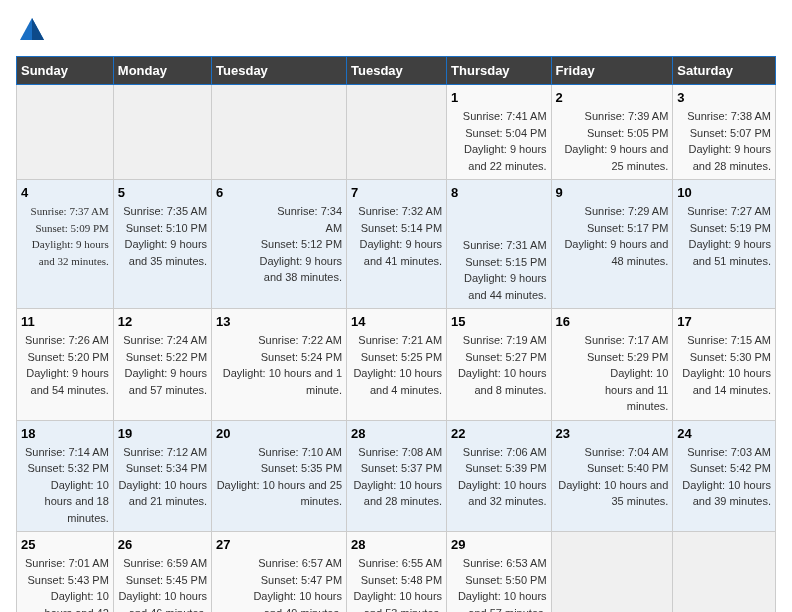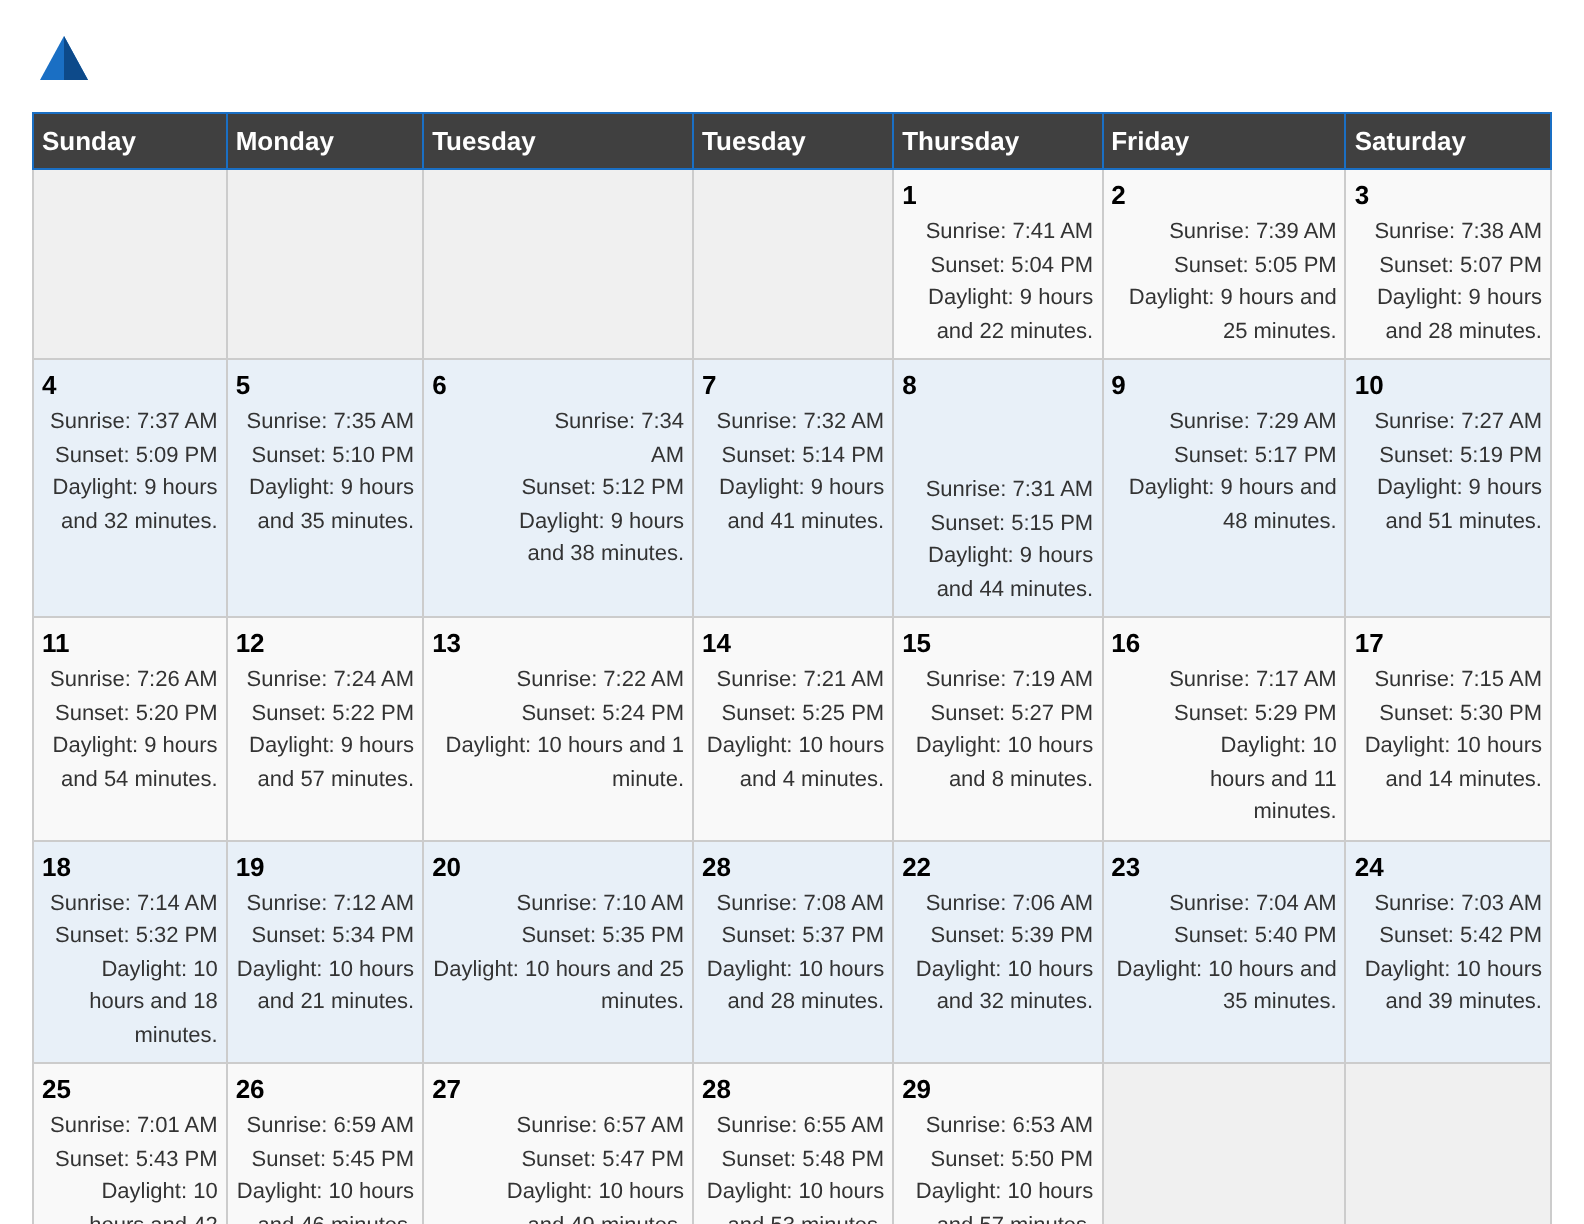--- a/index.html
+++ b/index.html
@@ -141,21 +141,21 @@
         <td>
           <span class="day-num">3</span>
           <div class="day-info" style="white-space: pre-line;">Sunrise: 7:38 AM
 Sunset: 5:07 PM
 Daylight: 9 hours and 28 minutes.</div>
         </td>
       </tr>
       <tr>
         <td>
           <span class="day-num">4</span>
-          <div class="day-info" style="white-space: pre-line;">Sunrise: 7:37 AM
+          <div class="day-info" style="white-space: pre-line; font-family: Liberation Serif, serif;">Sunrise: 7:37 AM
 Sunset: 5:09 PM
 Daylight: 9 hours and 32 minutes.</div>
         </td>
         <td>
           <span class="day-num">5</span>
           <div class="day-info" style="white-space: pre-line;">Sunrise: 7:35 AM
 Sunset: 5:10 PM
 Daylight: 9 hours and 35 minutes.</div>
         </td>
         <td>

